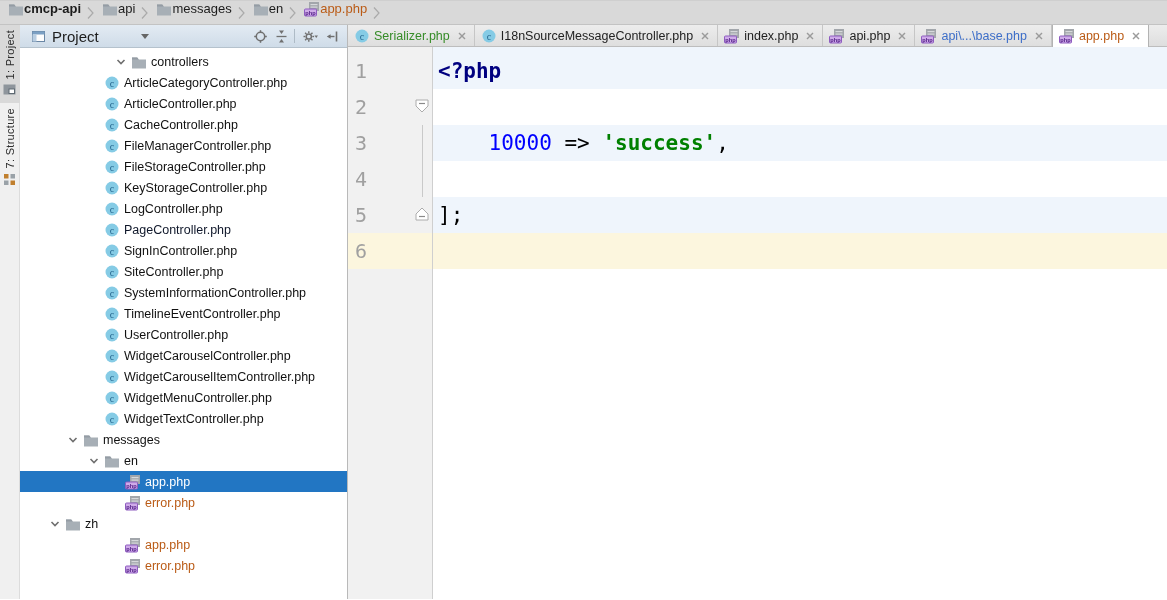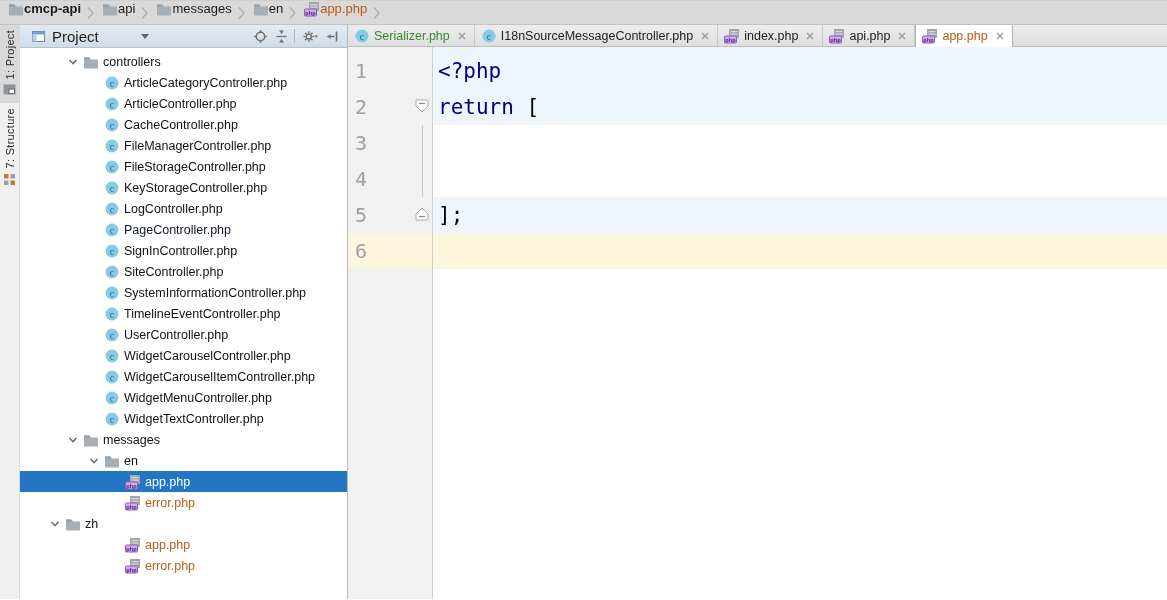--- a/index.html
+++ b/index.html
@@ -61,21 +61,21 @@
   .cline.pad { height:6px; }
   .gut { width:66px; flex:0 0 66px; background:#f1f1f1; color:#a0a0a0; font-size:20px; padding-left:7px; line-height:36px; }
   .foldcol { width:19px; flex:0 0 19px; background:#f1f1f1; border-right:1px solid #cfcfcf; position:relative; }
   .foldcol.vline::before { content:""; position:absolute; left:8px; top:0; bottom:0; width:1px; background:#c9c9c9; }
   .foldcol svg { position:absolute; left:1px; top:10px; }
   .codecell { flex:1; padding-left:5px; font-size:21px; line-height:36px; white-space:pre; }
   .cline.changed .codecell { background:#eff5fc; }
   .cline.caret .gut, .cline.caret .foldcol, .cline.caret .codecell { background:#fcf6de; }
   .cline.filler { flex:1; height:auto; }
   .cline.filler .codecell { background:#fff; }
-  .tok-keyword { color:#000080; font-weight:normal; }
+  .tok-keyword { color:#000080; font-weight:bold; }
   .tok-number  { color:#0000ff; }
   .tok-string  { color:#008000; font-weight:bold; }
   .tok-plain   { color:#000; }
 </style>
 </head>
 <body>
 
 <div class="breadcrumb" id="breadcrumb">
     <span class="crumb bold">
       <svg width="16" height="16" viewBox="0 0 16 16">
@@ -211,21 +211,21 @@
           <span class="hicon">
             <svg width="13" height="13" viewBox="0 0 13 13">
               <line x1="10.5" y1="1.5" x2="10.5" y2="11.5" stroke="#707070" stroke-width="1.6"></line>
               <line x1="3.5" y1="6.5" x2="8.5" y2="6.5" stroke="#707070" stroke-width="1.4"></line>
               <polygon points="0.8,6.5 4.6,4.3 4.6,8.7" fill="#707070"></polygon>
             </svg>
           </span>
         </span>
     </div>
     <div class="tree" id="tree">
-        <div class="trow" style="padding-left: 45px;">
+        <div class="trow" style="padding-left: 45px; margin-left: 48px;">
           <span class="chevslot">
             <svg width="16" height="16" viewBox="0 0 16 16">
               <polyline points="4.5,6 8,9.5 11.5,6" stroke="#6f6f6f" stroke-width="1.6" fill="none"></polyline>
             </svg>
           </span>
           <span class="ticn">
             <svg width="16" height="16" viewBox="0 0 16 16">
               <path d="M1 3.5 h5.2 l1.6 2 H15 v9 H1 z" fill="#a7afb6"></path>
               <path d="M1 3.5 h5.2 l1.6 2 H1 z" fill="#949ca4"></path>
             </svg>
@@ -552,20 +552,36 @@
             <text x="6.5" y="13.6" font-size="5.6" font-weight="bold" fill="#4a1580" text-anchor="middle">php</text>
           </svg>
           <span>api.php</span>
           <span class="close">
             <svg width="10" height="10" viewBox="0 0 10 10">
               <line x1="2" y1="2" x2="8" y2="8" stroke="#9b9b9b" stroke-width="1.4"></line>
               <line x1="8" y1="2" x2="2" y2="8" stroke="#9b9b9b" stroke-width="1.4"></line>
             </svg>
           </span>
         </div>
+        <div class="etab blue">
+          <svg width="16" height="16" viewBox="0 0 16 16">
+            <path d="M5 1 h10 v9 h-4 v-2 H5 z" fill="#a2a6ab"></path>
+            <rect x="6.5" y="3" width="7" height="1.2" fill="#d7d9dc"></rect>
+            <rect x="6.5" y="5.5" width="7" height="1.2" fill="#d7d9dc"></rect>
+            <rect x="0.5" y="8" width="12" height="7" rx="1" fill="#cfabe9" stroke="#8e5cc0"></rect>
+            <text x="6.5" y="13.6" font-size="5.6" font-weight="bold" fill="#4a1580" text-anchor="middle">php</text>
+          </svg>
+          <span>api\...\base.php</span>
+          <span class="close">
+            <svg width="10" height="10" viewBox="0 0 10 10">
+              <line x1="2" y1="2" x2="8" y2="8" stroke="#9b9b9b" stroke-width="1.4"></line>
+              <line x1="8" y1="2" x2="2" y2="8" stroke="#9b9b9b" stroke-width="1.4"></line>
+            </svg>
+          </span>
+        </div>
         <div class="etab active orange">
           <svg width="16" height="16" viewBox="0 0 16 16">
             <path d="M5 1 h10 v9 h-4 v-2 H5 z" fill="#a2a6ab"></path>
             <rect x="6.5" y="3" width="7" height="1.2" fill="#d7d9dc"></rect>
             <rect x="6.5" y="5.5" width="7" height="1.2" fill="#d7d9dc"></rect>
             <rect x="0.5" y="8" width="12" height="7" rx="1" fill="#cfabe9" stroke="#8e5cc0"></rect>
             <text x="6.5" y="13.6" font-size="5.6" font-weight="bold" fill="#4a1580" text-anchor="middle">php</text>
           </svg>
           <span>app.php</span>
           <span class="close">
@@ -588,25 +604,25 @@
           <div class="codecell"><span class="tok-keyword">&lt;?php</span></div>
         </div>
         <div class="cline changed">
           <div class="gut">2</div>
           <div class="foldcol ">
             <svg width="14" height="14" viewBox="0 0 14 14">
               <polygon points="1,1 13,1 13,7 7,13 1,7" fill="#ffffff" stroke="#acacac"></polygon>
               <line x1="4" y1="4.5" x2="10" y2="4.5" stroke="#8a8a8a" stroke-width="1.2"></line>
             </svg>
           </div>
-          <div class="codecell"><span class="tok-keyword">return</span><span class="tok-plain"> [</span></div>
         </div>
         <div class="cline changed">
           <div class="gut">3</div>
           <div class="foldcol vline"></div>
+          <div class="codecell"><span class="tok-plain">    </span><span class="tok-number">10000</span><span class="tok-plain"> =&gt; </span><span class="tok-string">'success'</span><span class="tok-plain">,</span></div>
         </div>
         <div class="cline changed">
           <div class="gut">4</div>
           <div class="foldcol vline"></div>
         </div>
         <div class="cline changed">
           <div class="gut">5</div>
           <div class="foldcol ">
             <svg width="14" height="14" viewBox="0 0 14 14">
               <polygon points="7,1 13,7 13,13 1,13 1,7" fill="#ffffff" stroke="#acacac"></polygon>

